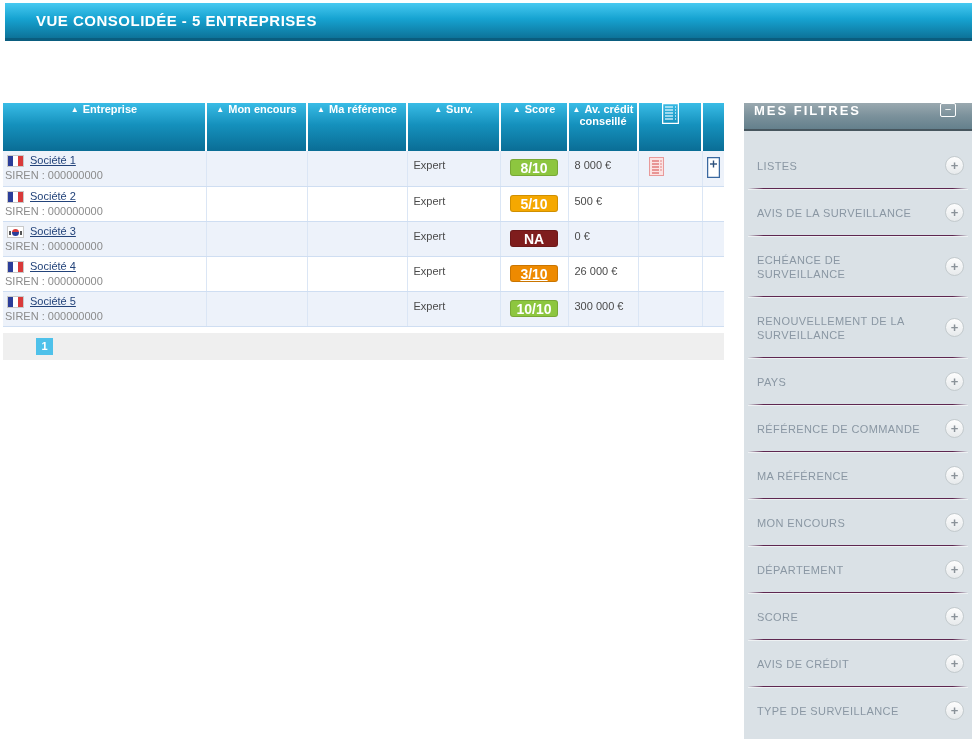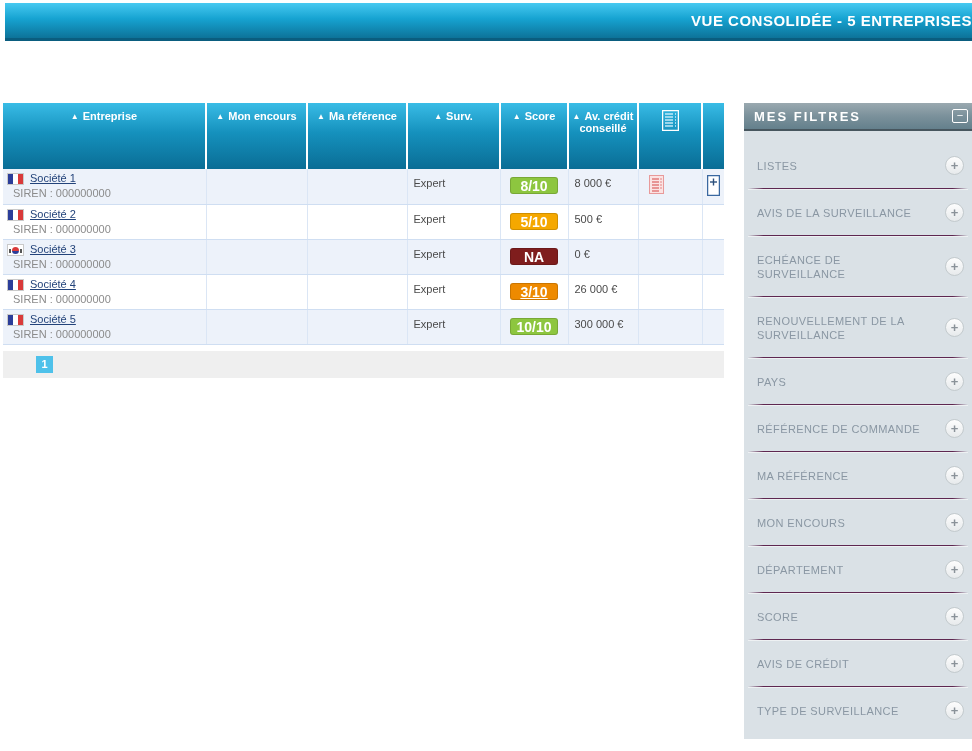--- a/index.html
+++ b/index.html
@@ -7,33 +7,33 @@
     font-family:"Liberation Sans","DejaVu Sans",sans-serif; }
   body { position:relative; overflow:hidden; }
 
   
   .banner {
     position:absolute; top:3px; left:5px; right:0; height:38px;
     background:linear-gradient(#47c9f1 0%, #16a3d1 45%, #0d7399 100%);
     border-bottom:3px solid #0a5d7f;
   }
   .banner-title {
-    color:#ffffff; font-size:15px; font-weight:bold; text-align:right;
+    color:#ffffff; font-size:15px; font-weight:bold; text-align:left;
     line-height:35px; letter-spacing:0.5px;margin-left:31px;
   }
 
   
   .table-wrap { position:absolute; top:103px; left:3px; width:721px; }
   table { border-collapse:collapse; table-layout:fixed; width:721px; }
   col.c1{width:203px} col.c2{width:101px} col.c3{width:100px}
   col.c4{width:93px}  col.c5{width:68px}  col.c6{width:70px}
   col.c7{width:64px}  col.c8{width:22px}
 
   thead th {
-    height:66px; vertical-align:top; padding-top:7px;
+    height:48px; vertical-align:top; 
     background:linear-gradient(#39bce6 0%, #1591bd 45%, #0a6d95 100%);
     color:#ffffff; font-size:11px; font-weight:bold; text-align:center;
     cursor:pointer;
   }
   thead th + th { border-left:2px solid #ffffff; }
   .sort-arrow { font-size:8px; margin-right:4px; position:relative; top:-1px; }
 
   tbody td {
     height:35px; font-size:11px; vertical-align:top; padding-top:3px;
     border-bottom:1px solid #cfdef2;
@@ -50,21 +50,21 @@
   .flag-kr .taegeuk {
     position:absolute; left:4px; top:2px; width:7px; height:7px; border-radius:50%;
     background:linear-gradient(#d93a3a 0 50%, #2b3d99 50% 100%);
   }
   .flag-kr .mark-l, .flag-kr .mark-r {
     position:absolute; top:4px; width:2px; height:4px; background:#555;
   }
   .flag-kr .mark-l { left:1px; } .flag-kr .mark-r { right:1px; }
 
   .company-link { color:#23437a; text-decoration:underline; cursor:pointer; }
-  .siren { color:#8b8b8b; padding-left:10px; margin-top:2px; }
+  .siren { color:#8b8b8b; padding-left:2px; margin-top:2px; }
 
   .surv-text, .credit-text { color:#4a4a4a; padding:5px 0 0 6px; display:block; }
 
   .score-badge {
     display:block; width:48px; height:17px; line-height:17px; margin:5px auto 0;
     border-radius:3px; border:1px solid rgba(0,0,0,0.15);
     color:#ffffff; font-size:14px; font-weight:bold; text-align:center;
   }
 
   .report-cell { text-align:left; padding-left:10px; }
@@ -79,21 +79,21 @@
     display:inline-block; margin:5px 0 0 33px; width:17px; height:17px;
     background:#4ec1ea; color:#ffffff; font-size:11px; font-weight:bold;
     text-align:center; line-height:17px; cursor:pointer;
   }
 
   
   .sidebar { position:absolute; left:744px; top:103px; width:228px; height:638px; }
   .sidebar-header {
     height:28px; background:linear-gradient(#9aa9b0 0%, #7b919b 50%, #64808c 100%);
     border-bottom:2px solid #47565e;
-    display:flex; align-items:center; justify-content:space-between; padding:0 4px 0 10px;
+    display:flex; justify-content:space-between; padding:0 16px 0 10px;
   }
   .sidebar-title { color:#ffffff; font-size:13px; font-weight:bold; letter-spacing:2px; }
   .collapse-btn {
     width:16px; height:14px; border:1px solid #ffffff; border-radius:2px;
     color:#ffffff; font-size:11px; line-height:11px; text-align:center; cursor:pointer;
   }
   .sidebar-body { background:#dae1e6; height:608px; padding-top:12px; }
   .filter-item { position:relative; padding:16px 34px 15px 13px; }
   .filter-label {
     color:#8a97a3; font-size:11px; letter-spacing:0.4px; line-height:14px;

